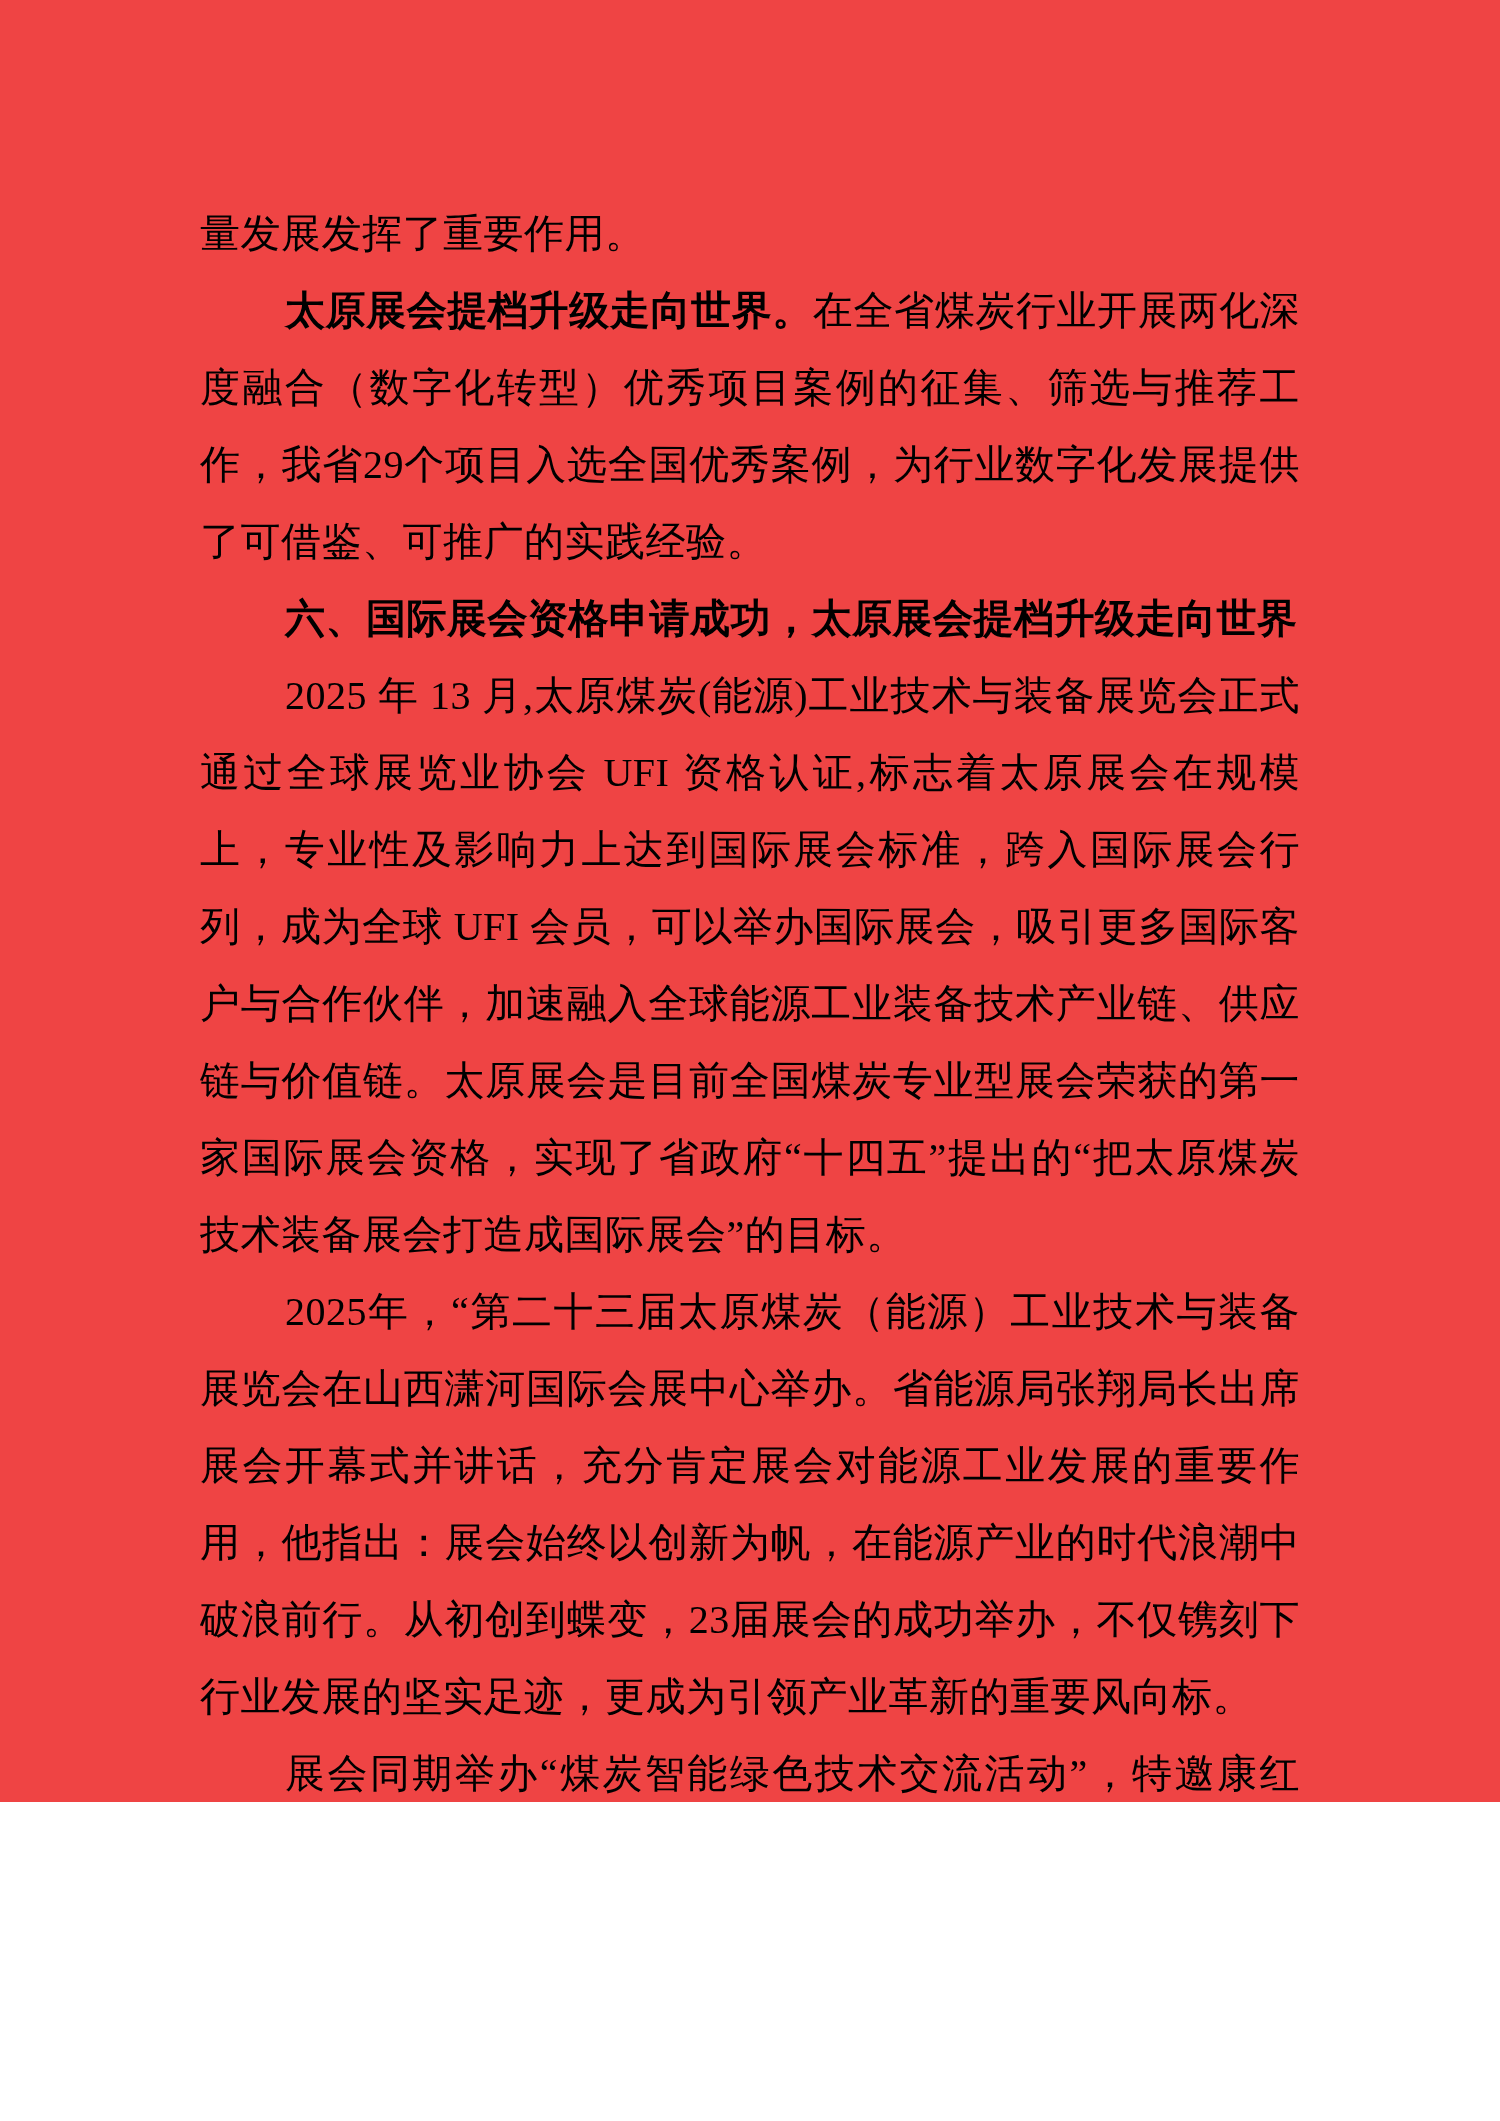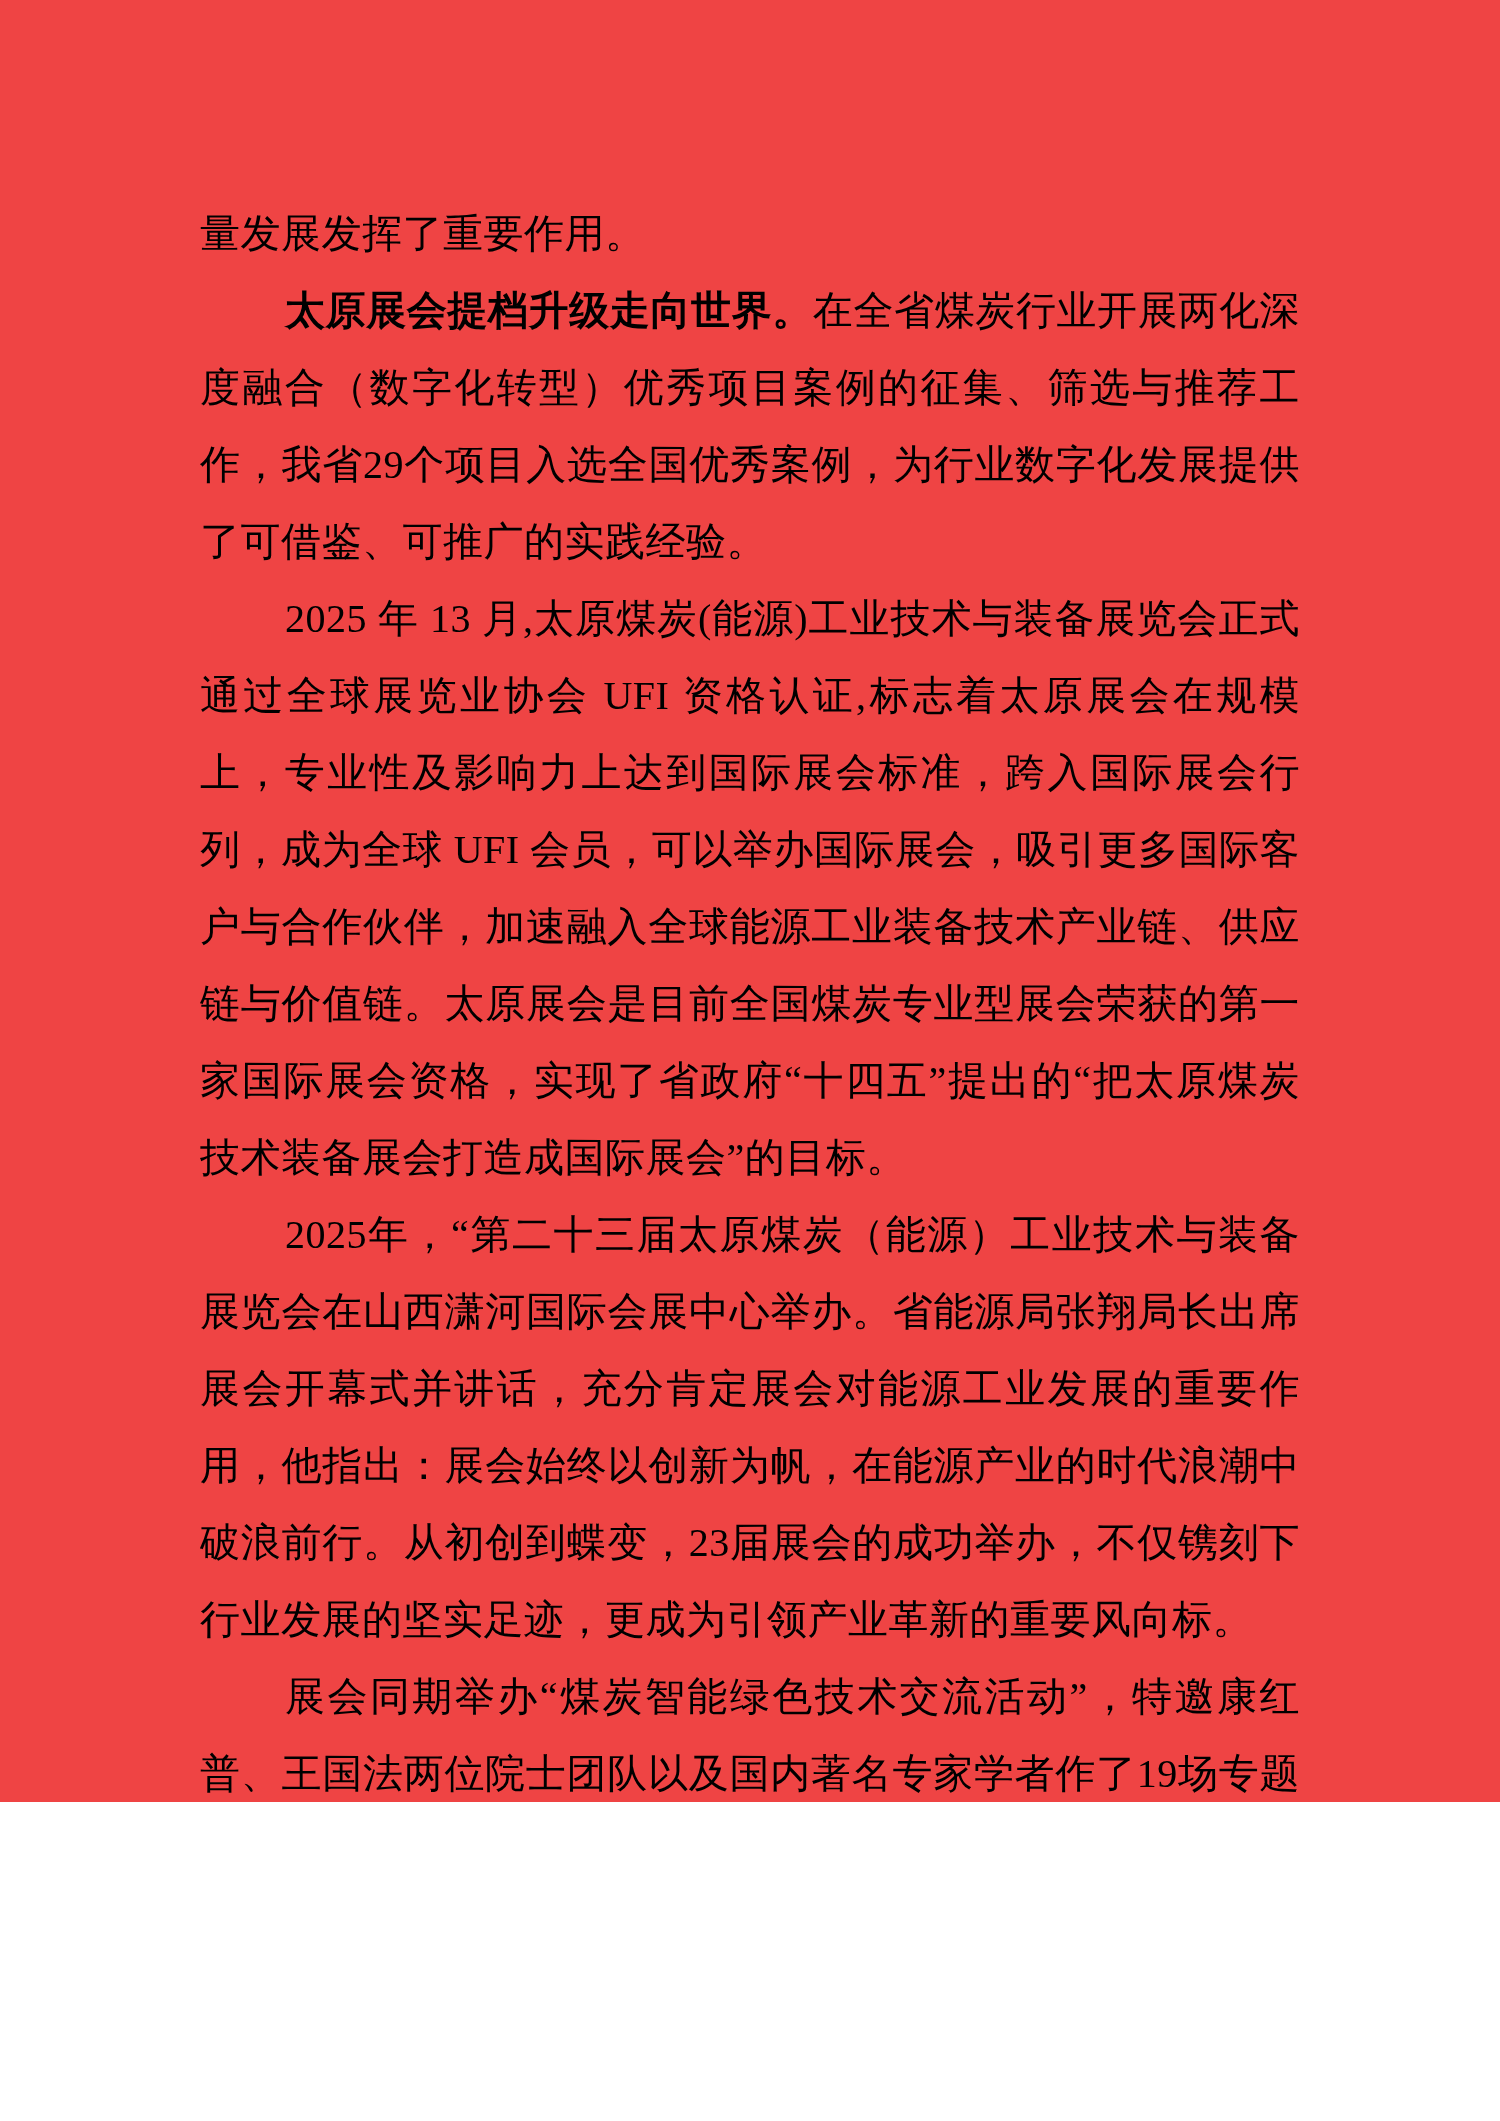--- a/index.html
+++ b/index.html
@@ -57,20 +57,21 @@
     color: #000000;
   }
 </style>
 </head>
 <body>
 
 <div class="page">
   <div class="content">
     <p class="plain">量发展发挥了重要作用。</p>
     <p class="body-p"><b>太原展会提档升级走向世界。</b><span>在全省煤炭行业开展两化深度融合（数字化转型）优秀项目案例的征集、筛选与推荐工作，我省29个项目入选全国优秀案例，为行业数字化发展提供了可借鉴、可推广的实践经验。</span></p>
+    <p class="body-p heading">六、国际展会资格申请成功，太原展会提档升级走向世界</p>
     <p class="body-p">2025 年 13 月,太原煤炭(能源)工业技术与装备展览会正式通过全球展览业协会 UFI 资格认证,标志着太原展会在规模上，专业性及影响力上达到国际展会标准，跨入国际展会行列，成为全球 UFI 会员，可以举办国际展会，吸引更多国际客户与合作伙伴，加速融入全球能源工业装备技术产业链、供应链与价值链。太原展会是目前全国煤炭专业型展会荣获的第一家国际展会资格，实现了省政府“十四五”提出的“把太原煤炭技术装备展会打造成国际展会”的目标。</p>
     <p class="body-p">2025年，“第二十三届太原煤炭（能源）工业技术与装备展览会在山西潇河国际会展中心举办。省能源局张翔局长出席展会开幕式并讲话，充分肯定展会对能源工业发展的重要作用，他指出：展会始终以创新为帆，在能源产业的时代浪潮中破浪前行。从初创到蝶变，23届展会的成功举办，不仅镌刻下行业发展的坚实足迹，更成为引领产业革新的重要风向标。</p>
     <p class="body-p">展会同期举办“煤炭智能绿色技术交流活动”，特邀康红普、王国法两位院士团队以及国内著名专家学者作了19场专题主旨</p>
   </div>
   <div class="footer">
     <span>10</span>
   </div>
 </div>
 
 </body></html>

